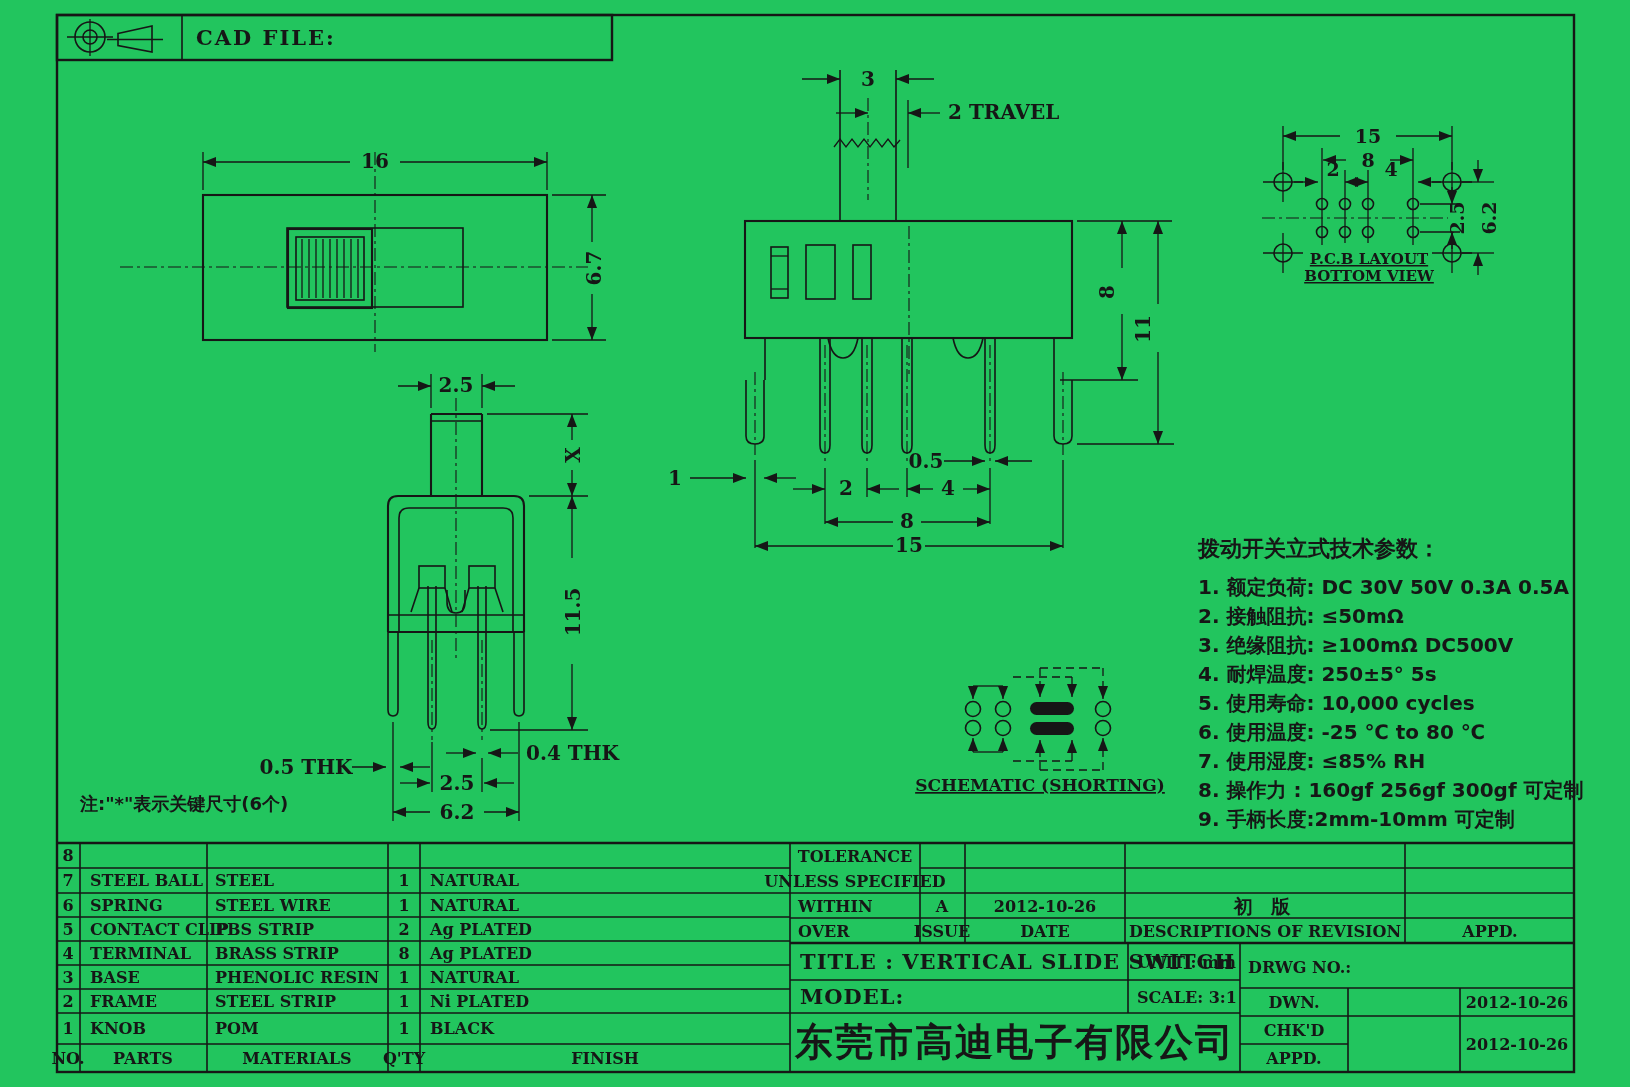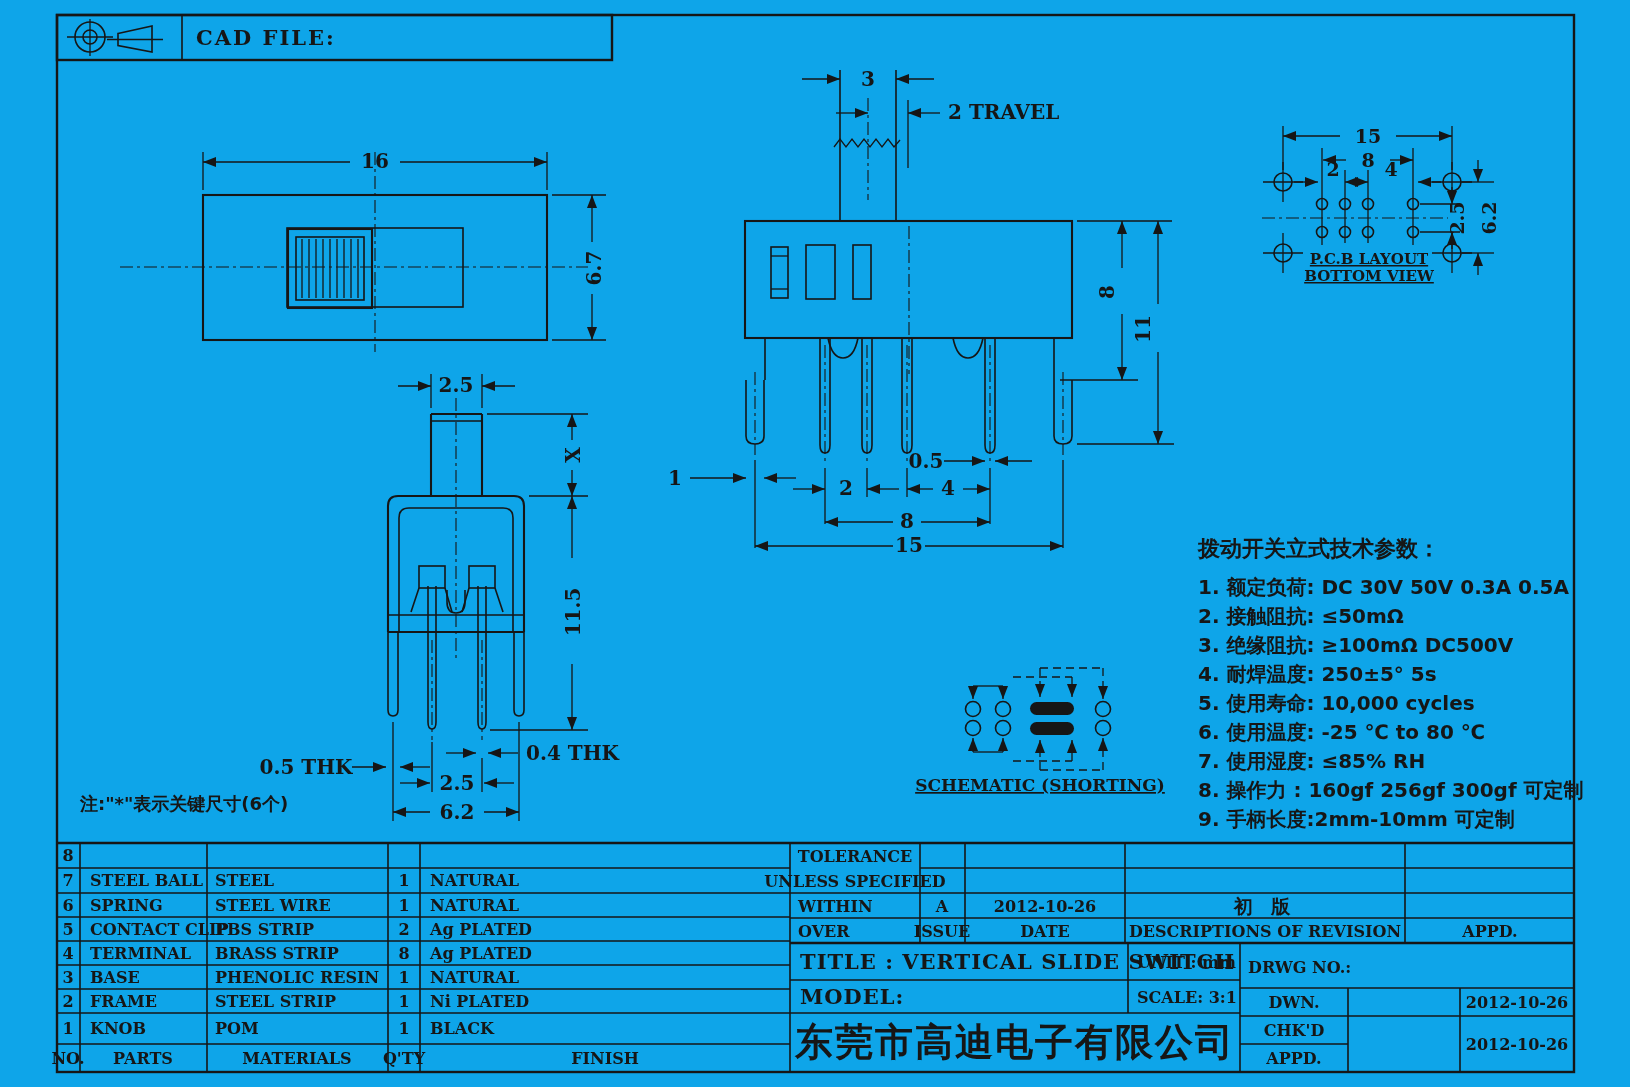--- a/index.html
+++ b/index.html
@@ -1,16 +1,16 @@
 <!DOCTYPE html>
 <html><head>
 <meta charset="utf-8">
 <style>
   html,body{margin:0;padding:0;background:#fff;}
-  #sheet{position:relative;width:1630px;height:1087px;background:#0ea5e9;font-family:"DejaVu Serif",serif;}
+  #sheet{position:relative;width:1630px;height:1087px;background:#22c55e;font-family:"DejaVu Serif",serif;}
   svg{position:absolute;left:0;top:0;}
   svg text{fill:#161616;}
   .o{stroke:#161616;stroke-width:2.1;fill:none;}
   .o2{stroke:#161616;stroke-width:1.6;fill:none;}
   .t{stroke:#161616;stroke-width:1.3;fill:none;}
   .cl{stroke:#161616;stroke-width:1.1;fill:none;stroke-dasharray:13 4 3 4;}
   .hd{stroke:#161616;stroke-width:1.3;fill:none;stroke-dasharray:8 5;}
   .gl{stroke:#161616;stroke-width:2.4;fill:none;}
   .gt{stroke:#161616;stroke-width:1.6;fill:none;}
   .dt{font:bold 20px "DejaVu Serif",serif;}

